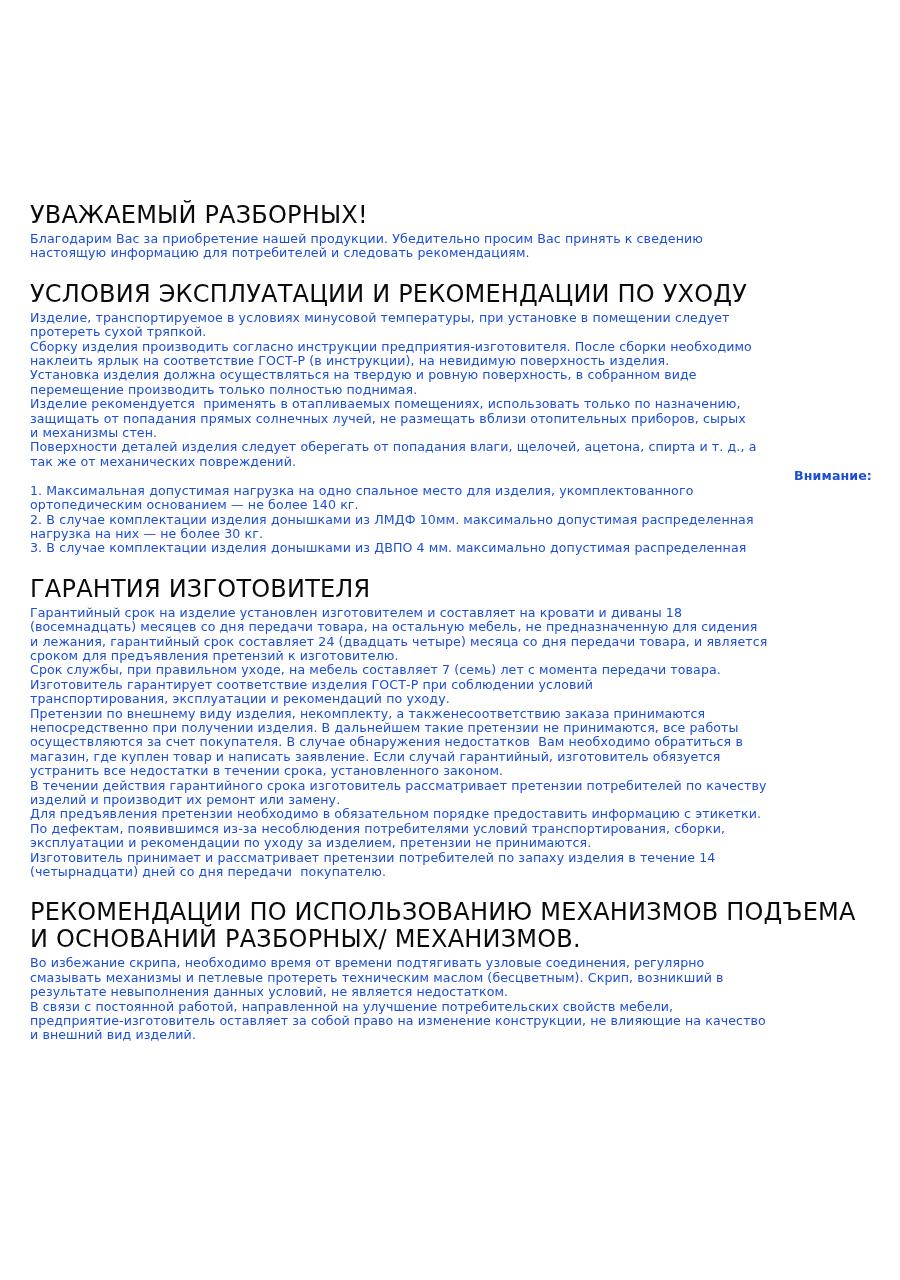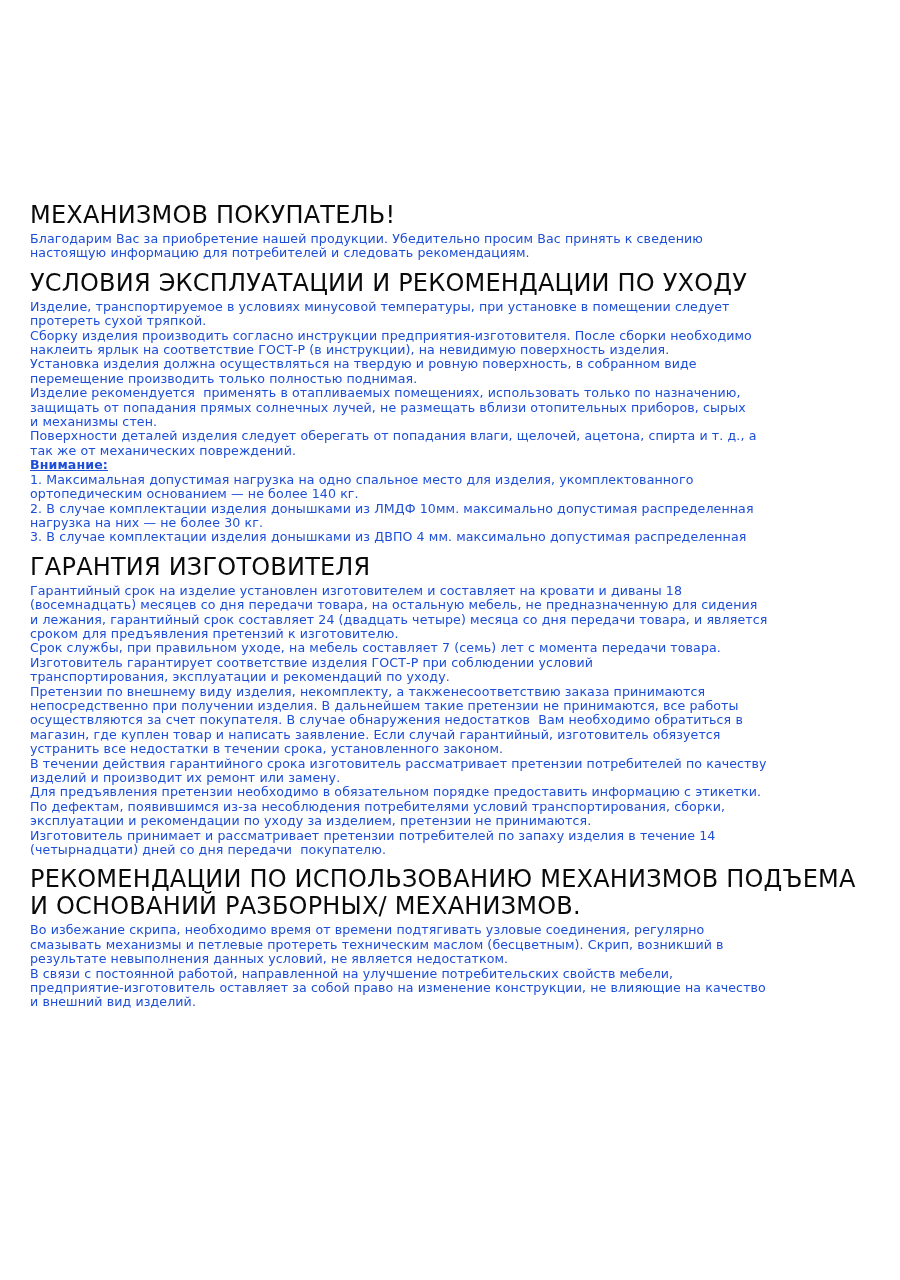--- a/index.html
+++ b/index.html
@@ -12,21 +12,21 @@
     box-sizing: border-box;
     width: 900px;
     height: 1280px;
     background: #ffffff;
     color: #0b0b0b;
     font-family: "DejaVu Sans", sans-serif;
     padding: 202px 28px 0 30px;
     overflow: hidden;
   }
   .doc-section {
-    margin-top: 9px;
+    margin-top: 20px;
   }
   .doc-section:first-child {
     margin-top: 0;
   }
   .heading-line {
     font-size: 24px;
     line-height: 27px;
     font-weight: 400;
     letter-spacing: 0.2px;
     white-space: pre;
@@ -37,29 +37,29 @@
   }
   .text-line {
     font-size: 12.6px;
     line-height: 14.4px;
     letter-spacing: 0.1px;
     white-space: pre;
     color: #1d4ed8;
   }
   .bold-underline {
     font-weight: bold;
-    text-decoration: underline;
+    text-align: right;
   }
 </style>
 </head>
 <body>
 
 <main class="page">
     <section class="doc-section">
-      <div class="heading-line">МЕХАНИЗМОВ ПОКУПАТЕЛЬ!</div>
+      <div class="heading-line">УВАЖАЕМЫЙ РАЗБОРНЫХ!</div>
       <div class="section-body">
         <div class="text-line">Благодарим Вас за приобретение нашей продукции. Убедительно просим Вас принять к сведению</div>
         <div class="text-line">настоящую информацию для потребителей и следовать рекомендациям.</div>
       </div>
     </section>
     <section class="doc-section">
       <div class="heading-line">УСЛОВИЯ ЭКСПЛУАТАЦИИ И РЕКОМЕНДАЦИИ ПО УХОДУ</div>
       <div class="section-body">
         <div class="text-line">Изделие, транспортируемое в условиях минусовой температуры, при установке в помещении следует</div>
         <div class="text-line">протереть сухой тряпкой.</div>

